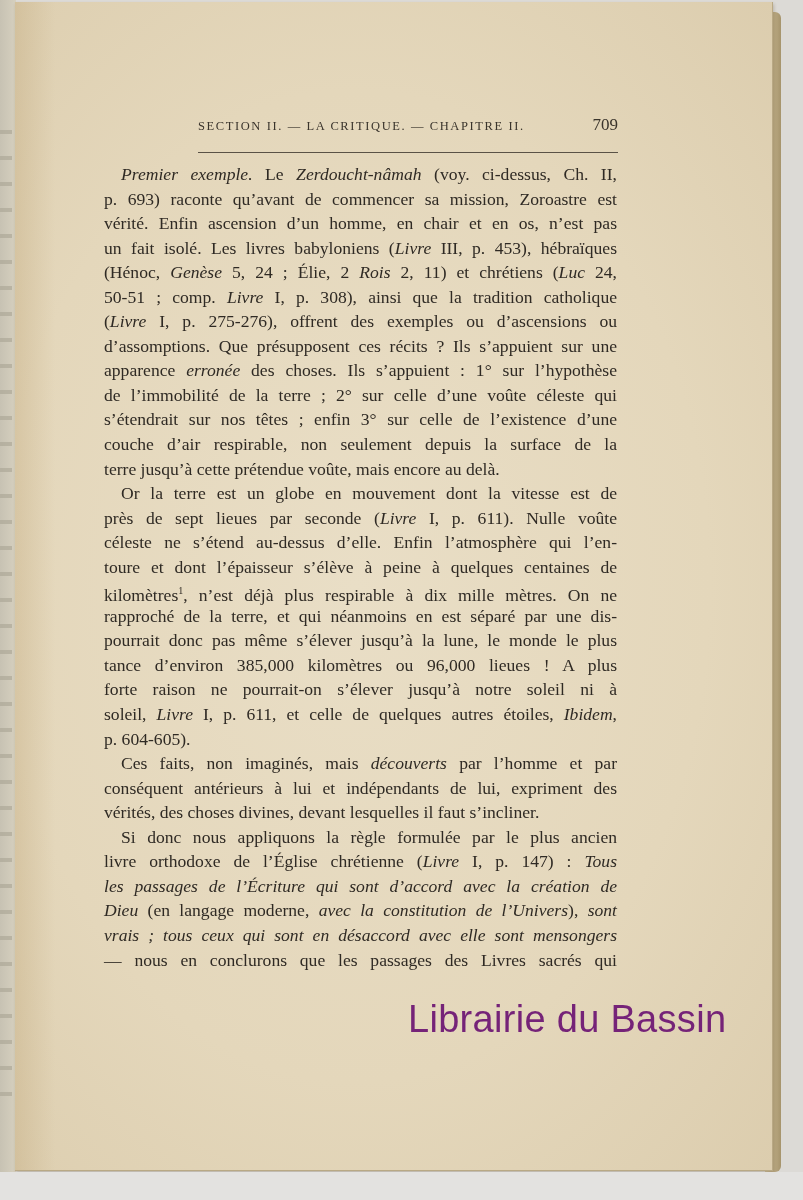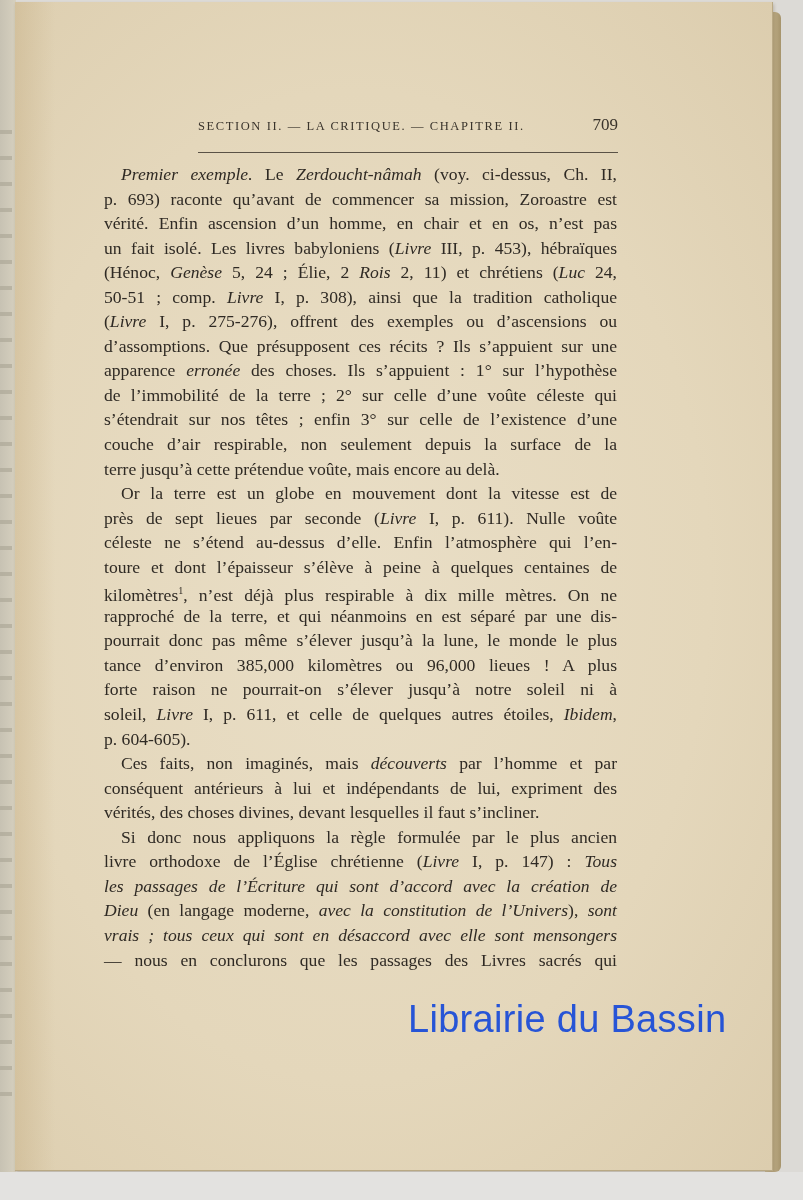--- a/index.html
+++ b/index.html
@@ -52,21 +52,21 @@
     display: block; height: 24.55px; white-space: nowrap;
     text-align: justify; text-align-last: justify;
   }
   .text .line.last { text-align-last: left; }
   .text .line.indent { padding-left: 17px; }
   .text i { font-style: italic; }
   sup { font-size: 10px; vertical-align: 7px; }
   .watermark {
     position: absolute; left: 408px; top: 998px;
     font-family: "Liberation Sans", "DejaVu Sans", sans-serif;
-    font-size: 38px; color: #1d4ed8; letter-spacing: 0.3px; opacity: .95;
+    font-size: 38px; color: #701a75; letter-spacing: 0.3px; opacity: .95;
     white-space: nowrap;
   }
   .bottom-bg {
     position: absolute; left: 0; top: 1172px; width: 803px; height: 28px; background: #e3e2e0;
   }
 </style>
 </head>
 <body>
 
 <div class="left-strip">

